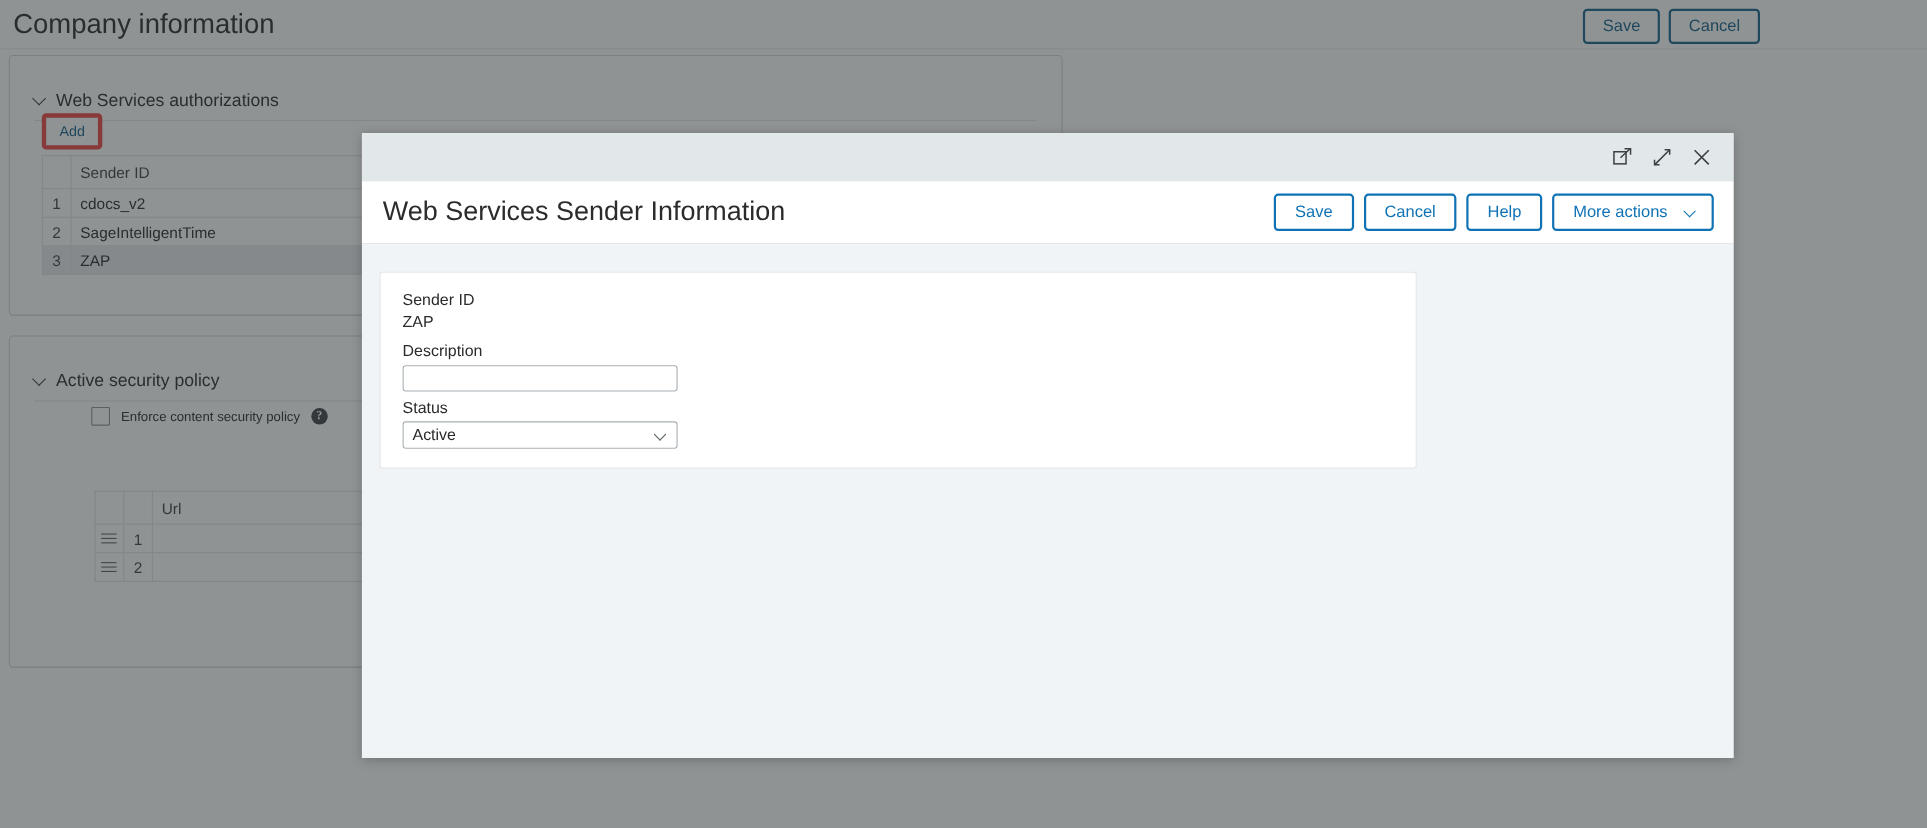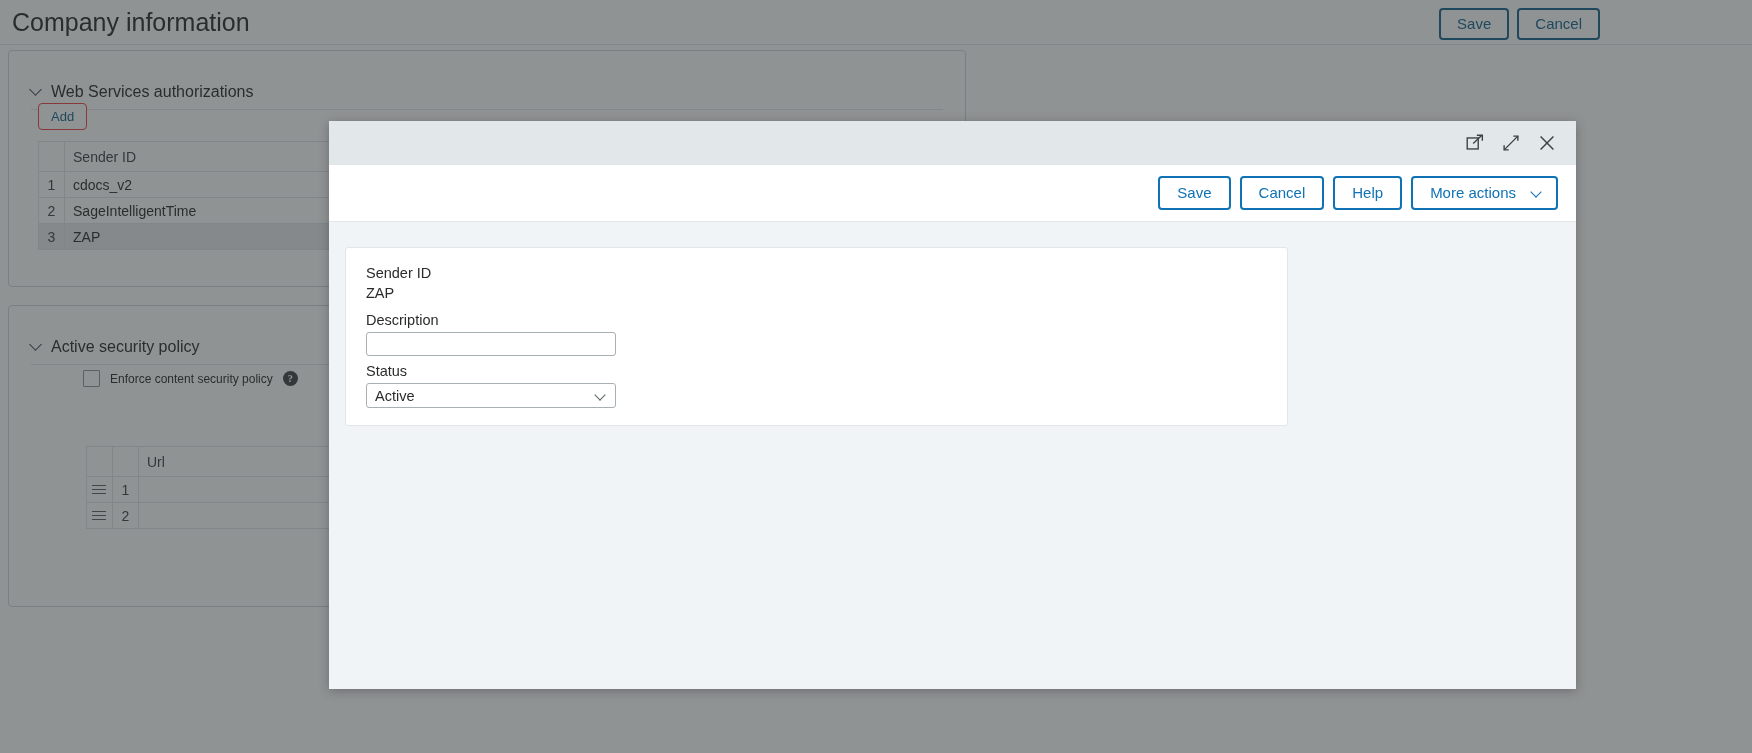--- a/index.html
+++ b/index.html
@@ -58,21 +58,21 @@
   .chev-down { width: 12px; height: 12px; flex: none; position: relative; top: -2px; }
   .chev-down::before {
     content: ""; position: absolute; left: 0; top: 1px;
     width: 8px; height: 8px; border-left: 1.6px solid #3d4144; border-bottom: 1.6px solid #3d4144;
     transform: rotate(-45deg);
   }
   .section-title { font-size: 16px; color: #2b2b2b; }
 
   .add-btn {
     position: absolute; left: 29px; top: 52px;
-    border: 1px solid #ef4444; color: #14628c; background: #ffffff;
+    border: 4px solid #ef4444; color: #14628c; background: #ffffff;
     border-radius: 4px; font-size: 13px; padding: 5px 12px; cursor: pointer;
     font-family: "Liberation Sans", sans-serif;
   }
 
   
   table.grid { border-collapse: collapse; position: absolute; font-size: 14px; color: #2b2b2b; }
   table.grid th, table.grid td {
     border: 1px solid #dfe3e6; padding: 0 8px; height: 26px; text-align: left; font-weight: 400;
     background: #ffffff;
   }
@@ -272,20 +272,21 @@
         <path d="M4.5 19.5 L19.5 4.5" stroke="#3d4144" stroke-width="1.5" fill="none"></path>
         <path d="M4.5 14.5 V19.5 H9.5" stroke="#3d4144" stroke-width="1.5" fill="none"></path>
         <path d="M14.5 4.5 H19.5 V9.5" stroke="#3d4144" stroke-width="1.5" fill="none"></path>
       </svg>
       <svg class="ic" viewBox="0 0 24 24">
         <path d="M5 5 L19 19 M19 5 L5 19" stroke="#3d4144" stroke-width="1.6" fill="none"></path>
       </svg>
     </div>
 
     <div class="modal-titlebar">
+      <div class="modal-title">Web Services Sender Information</div>
       <div class="modal-actions">
         <button class="btn-modal">Save</button>
         <button class="btn-modal">Cancel</button>
         <button class="btn-modal">Help</button>
         <button class="btn-modal with-chev">
           <span>More actions</span>
           <span class="chev-sm"></span>
         </button>
       </div>
     </div>

